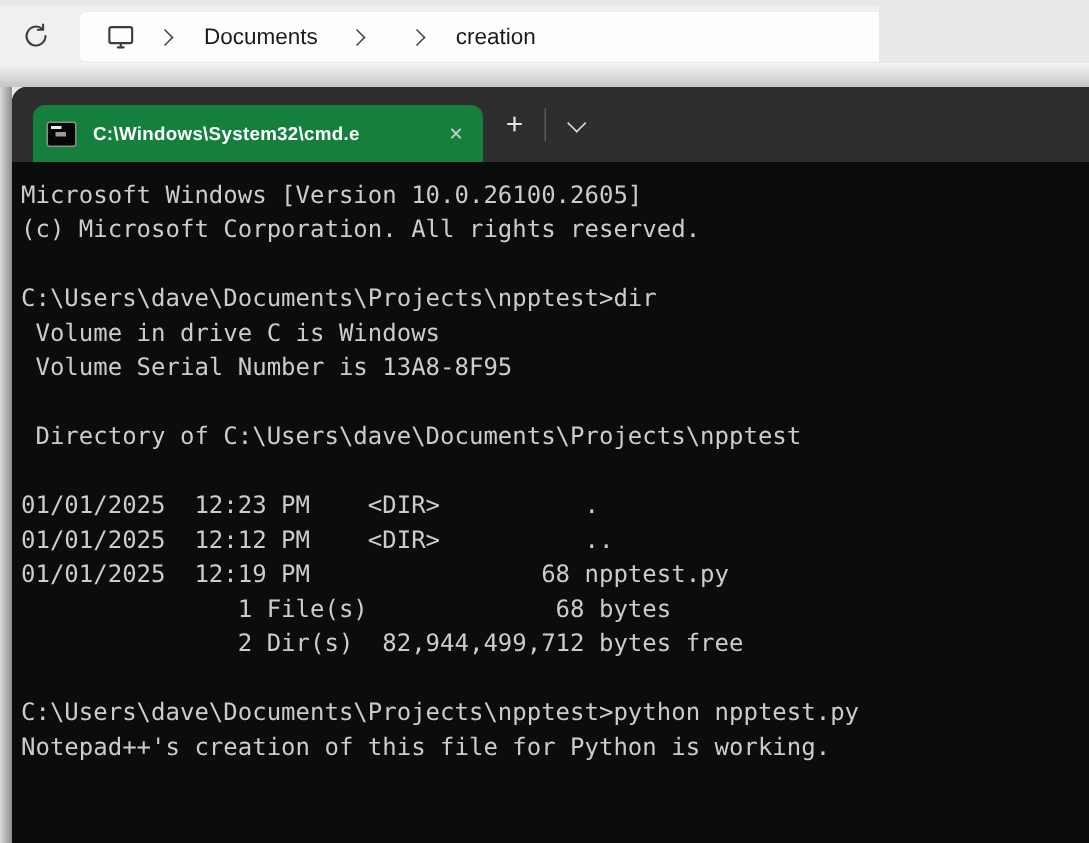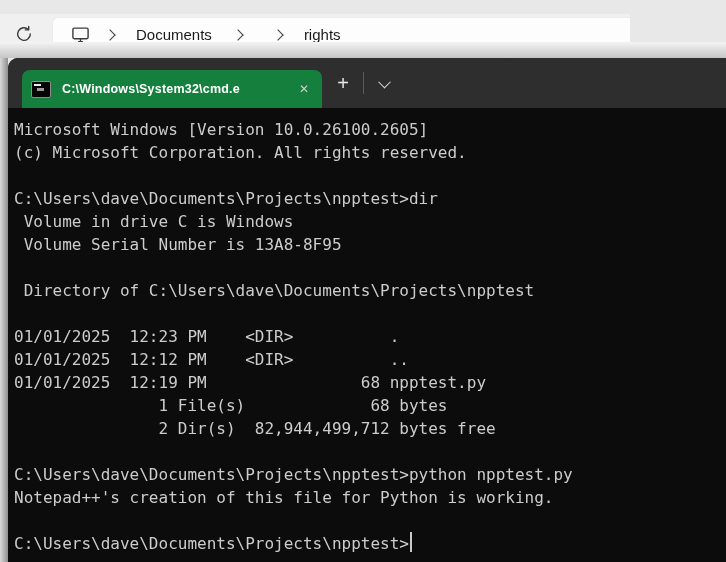--- a/index.html
+++ b/index.html
@@ -1,20 +1,20 @@
 <!DOCTYPE html>
 <html><head>
 <meta charset="utf-8">
 <style>
   html,body{margin:0;padding:0;background:#e8e8e8;}
   body{width:726px;height:562px;overflow:hidden;}
   .screen{position:relative;width:726px;height:562px;font-family:"Liberation Sans",sans-serif;}
 
   
-  .explorer-bar{position:absolute;left:0;top:14px;width:586px;height:42px;background:#f0f0f0;padding-left:44px;}
+  .explorer-bar{position:absolute;left:0;top:4px;width:586px;height:42px;background:#f0f0f0;}
   .icon-btn{background:none;border:none;padding:0;cursor:pointer;display:flex;align-items:center;justify-content:center;}
   .refresh-btn{position:absolute;left:9px;top:8px;width:30px;height:27px;border-radius:4px;}
   .address-field{position:absolute;left:52px;top:3px;right:0;height:35px;background:#fdfdfd;border:1px solid #ececec;border-right:none;border-radius:6px 0 0 6px;display:flex;align-items:center;padding-left:18px;box-sizing:border-box;}
   .crumb{font-size:15px;color:#1a1a1a;padding:4px 6px;border:none;background:none;border-radius:4px;white-space:nowrap;cursor:pointer;font-family:inherit;}
   .crumb-chevron{width:7px;height:7px;border-top:1.4px solid #3f3f3f;border-right:1.4px solid #3f3f3f;transform:rotate(45deg);margin:0 16px;flex:none;}
 
   
   .transition-strip{position:absolute;left:0;top:42px;width:726px;height:16px;background:linear-gradient(#f4f4f4,#c6c6c6);}
   .left-strip{position:absolute;left:0;top:58px;width:8px;height:504px;background:linear-gradient(90deg,#dadada,#8e8e8e);}
 
@@ -58,21 +58,21 @@
       <span style="display:flex;">
         <svg width="19" height="19" viewBox="0 0 16 16">
           <rect x="1.6" y="2.6" width="12.8" height="9" rx="1.2" fill="none" stroke="#3d3d3d" stroke-width="1.2"></rect>
           <path d="M6.4 14h3.2M8 11.8V14" fill="none" stroke="#3d3d3d" stroke-width="1.2" stroke-linecap="round"></path>
         </svg>
       </span>
       <span class="crumb-chevron"></span>
       <button class="crumb">Documents</button>
       <span class="crumb-chevron"></span>
       <span class="crumb-chevron"></span>
-      <button class="crumb">rights</button>
+      <button class="crumb">creation</button>
     </div>
   </div>
 
   <div class="transition-strip"></div>
   <div class="left-strip"></div>
 
   <div class="terminal-window">
     <div class="tab-bar">
       <div class="tab">
         <span class="cmd-icon">
@@ -100,17 +100,16 @@
  Directory of C:\Users\dave\Documents\Projects\npptest
 
 01/01/2025  12:23 PM    &lt;DIR&gt;          .
 01/01/2025  12:12 PM    &lt;DIR&gt;          ..
 01/01/2025  12:19 PM                68 npptest.py
                1 File(s)             68 bytes
                2 Dir(s)  82,944,499,712 bytes free
 
 C:\Users\dave\Documents\Projects\npptest&gt;python npptest.py
 Notepad++'s creation of this file for Python is working.</pre>
-      <div class="prompt-row"><span>C:\Users\dave\Documents\Projects\npptest&gt;</span><span class="cursor"></span></div>
     </div>
   </div>
 
 </div>
 
 </body></html>

